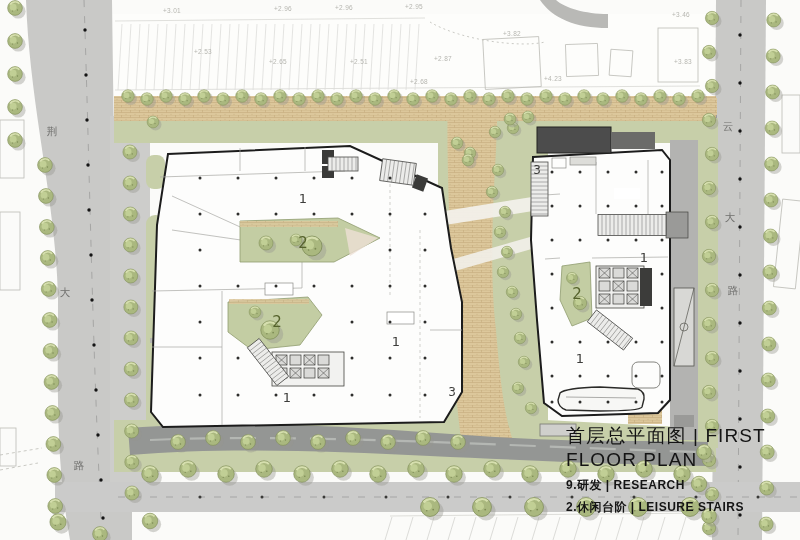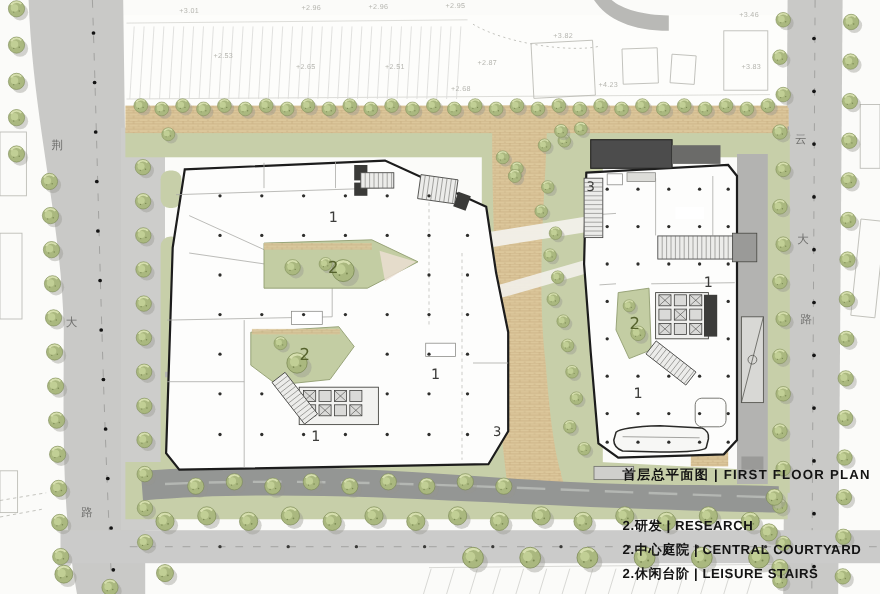--- a/index.html
+++ b/index.html
@@ -6,21 +6,21 @@
   #wrap{position:relative;width:800px;height:540px;overflow:hidden;background:#fbfbf9;
         font-family:"Liberation Sans",sans-serif;}
   #plan{position:absolute;left:0;top:0;}
   .zn{position:absolute;transform:translate(-50%,-50%);font-size:13px;color:#3d3d3b;
       font-family:"DejaVu Sans",sans-serif;}
   .zn.g{color:#55622c;font-size:15px;}
   .zn.s3{font-size:12px;}
   .rl{position:absolute;transform:translate(-50%,-50%);font-size:10.5px;color:#6f6f6d;}
   .lv{position:absolute;transform:translate(-50%,-50%);font-size:6.5px;color:#b6b6b0;letter-spacing:.3px;}
   .legend{position:absolute;left:566px;top:423px;color:#141414;}
-  .legend .t{font-size:12px;font-weight:700;letter-spacing:1.1px;margin:0 0 28px 0;}
+  .legend .t{font-size:19px;font-weight:400;letter-spacing:1.1px;margin:0 0 4px 0;}
   .legend .i{font-size:12px;font-weight:700;letter-spacing:.5px;line-height:21.5px;white-space:nowrap;}
 </style>
 </head>
 <body>
 
 <div id="wrap">
 
 <svg id="plan" width="800" height="540" viewBox="0 0 800 540">
   <defs>
     <pattern id="brick" width="9" height="5" patternUnits="userSpaceOnUse">
@@ -643,18 +643,17 @@
   <span class="lv" style="left:414px;top:6px">+2.95</span>
   <span class="lv" style="left:419px;top:81px">+2.68</span>
   <span class="lv" style="left:443px;top:58px">+2.87</span>
   <span class="lv" style="left:512px;top:33px">+3.82</span>
   <span class="lv" style="left:553px;top:78px">+4.23</span>
   <span class="lv" style="left:681px;top:14px">+3.46</span>
   <span class="lv" style="left:683px;top:61px">+3.83</span>
 
   <div class="legend">
     <div class="t">首层总平面图 | FIRST FLOOR PLAN</div>
-    <div class="i">2.研发 | RESEARCH</div>
-    <div class="i">2.中心庭院 | CENTRAL COURTYARD</div>
+    <div class="i">9.研发 | RESEARCH</div>
     <div class="i">2.休闲台阶 | LEISURE STAIRS</div>
   </div>
 
 </div>
 
 </body></html>

